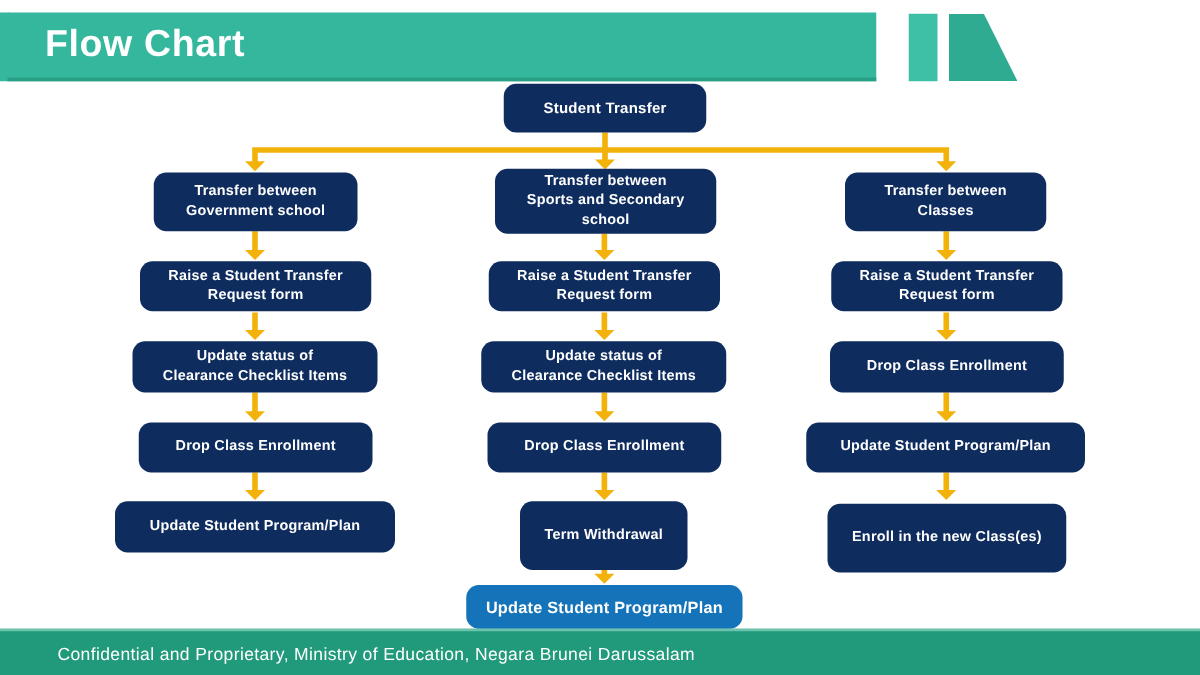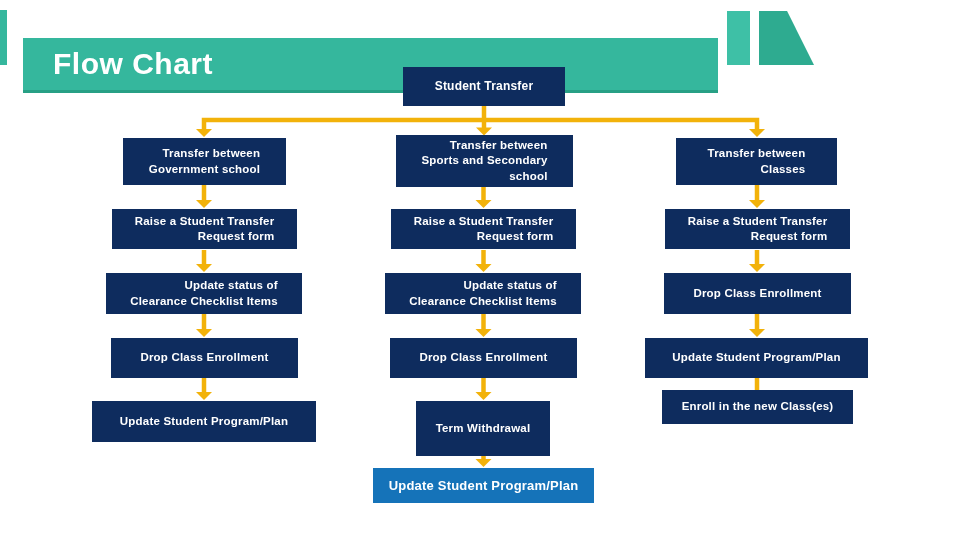--- a/index.html
+++ b/index.html
@@ -16,38 +16,38 @@
   *{margin:0;padding:0;box-sizing:border-box;}
   html,body{background:#e8e8e8;}
   body{font-family:"Liberation Sans","DejaVu Sans",sans-serif;}
   .slide{
     position:relative;width:960px;height:540px;background:#ffffff;
     overflow:hidden;margin:0 auto;
   }
   
   .edge-notch{position:absolute;left:0;top:10px;width:7px;height:55px;background:var(--teal);}
   .title-bar{
-    position:absolute;left:23px;top:10px;width:695px;height:55px;
-    background:var(--teal);border-bottom:3px solid var(--teal-edge);margin-top:28px;
+    position:absolute;left:6px;top:10px;width:695px;height:55px;
+    background:var(--teal);border-bottom:3px solid var(--teal-edge);
   }
   .page-title{
     position:absolute;left:30px;top:0;height:52px;display:flex;align-items:center;
     color:var(--white);font-size:30px;font-weight:bold;letter-spacing:.5px;
   }
   .accent-rect{position:absolute;left:727px;top:11px;width:23px;height:54px;background:var(--teal-light);}
   .accent-trap{
     position:absolute;left:759px;top:11px;width:55px;height:54px;background:var(--teal-dark);
     clip-path:polygon(0 0,51% 0,100% 100%,0 100%);
   }
   
   .node{
     position:absolute;background:var(--navy);color:var(--white);
     font-size:11.5px;font-weight:bold;line-height:15.5px;letter-spacing:.2px;
-    display:flex;align-items:center;justify-content:center;text-align:right;
-    white-space:pre-line;padding:2px 4px;
+    display:flex;align-items:center;justify-content:center;text-align:center;
+    white-space:pre-line;padding:2px 4px;border-radius:10px;
   }
   .node.root{font-size:12px;}
   .node.highlight{background:var(--blue);font-size:13px;line-height:16px;}
   
   .connectors{position:absolute;left:0;top:0;width:960px;height:540px;pointer-events:none;}
   .shaft{stroke:var(--gold);stroke-width:4.5px;}
   .elbow{fill:none;stroke:var(--gold);stroke-width:4.5px;}
   .head{fill:var(--gold);}
   
   .footer-bar{
@@ -136,16 +136,19 @@
   <div class="node" style="left:390px;top:338px;width:187px;height:40px">Drop Class Enrollment</div>
   <div class="node" style="left:416px;top:401px;width:134px;height:55px">Term Withdrawal</div>
   <div class="node highlight" style="left:373px;top:468px;width:221px;height:35px">Update Student Program/Plan</div>
 
   <div class="node" style="left:676px;top:138px;width:161px;height:47px">Transfer between
 Classes</div>
   <div class="node" style="left:665px;top:209px;width:185px;height:40px">Raise a Student Transfer
 Request form</div>
   <div class="node" style="left:664px;top:273px;width:187px;height:41px">Drop Class Enrollment</div>
   <div class="node" style="left:645px;top:338px;width:223px;height:40px">Update Student Program/Plan</div>
-  <div class="node" style="left:662px;top:390px;width:191px;height:34px">Enroll in the new Class(es)</div>
+  <div class="node" style="left:662px;top:403px;width:191px;height:55px">Enroll in the new Class(es)</div>
 
+  <div class="footer-bar">
+    <span class="footer-text">Confidential and Proprietary, Ministry of Education, Negara Brunei Darussalam</span>
+  </div>
 
 </div>
 
 </body></html>

